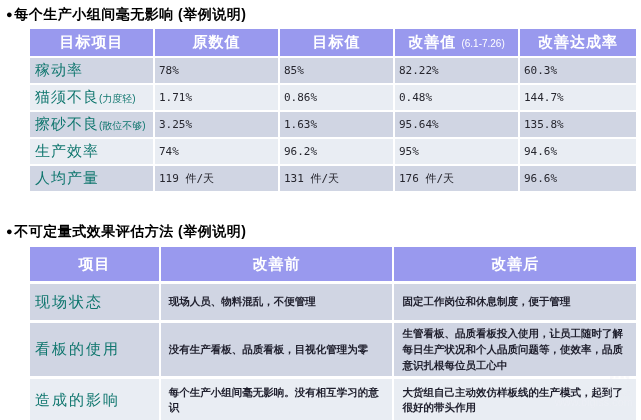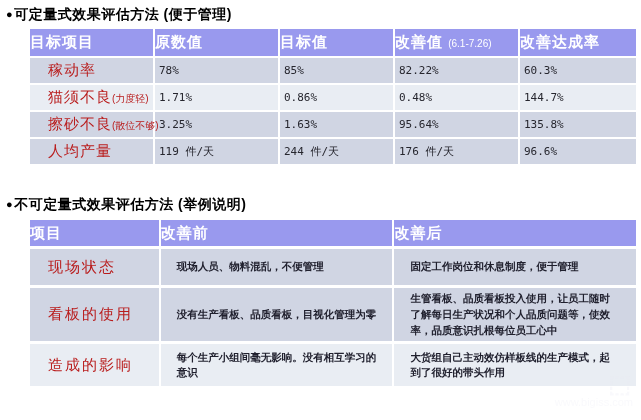--- a/index.html
+++ b/index.html
@@ -13,61 +13,61 @@
   }
   .bullet{font-size:11px;vertical-align:1px;margin-right:1px;}
   table{
     border-collapse:separate;table-layout:fixed;
     margin-left:28px;width:610px;
   }
   #table-quantitative{border-spacing:2px;}
   #table-qualitative{border-spacing:2px 3px;}
   th{
     background:var(--header_bg,#9999EE);color:var(--header_text,#fff);
-    font-size:15px;font-weight:bold;text-align:left;letter-spacing:1px;
+    font-size:15px;font-weight:bold;text-align:center;letter-spacing:1px;
     padding:0;
   }
   #table-quantitative th{height:27px;}
-  #table-qualitative th{height:26px;}
+  #table-qualitative th{height:34px;}
   th .sub-header{font-size:10px;font-weight:normal;letter-spacing:0;}
   tr.band-dark td{background:var(--row_dark,#D0D5E3);}
   tr.band-light td{background:var(--row_light,#E9EDF3);}
   td{padding:0;vertical-align:middle;color:var(--body_text,#1a1a1a);}
   #table-quantitative td{height:25px;}
   td.item-cell{
-    font-size:15px;padding-left:18px;white-space:nowrap;letter-spacing:1px;color:#b91c1c;
+    font-size:15px;padding-left:5px;white-space:nowrap;letter-spacing:1px;color:#0f766e;
   }
   td.item-cell .item-sub{font-size:10px;letter-spacing:0;}
   td.value-cell{
     font-family:"DejaVu Sans Mono","Liberation Mono",monospace;
     font-size:11px;padding-left:4px;color:#26262e;
   }
   #table-qualitative td.item-cell{letter-spacing:2px;}
   td.desc-cell{
     font-size:10.5px;font-weight:bold;color:#20202e;
-    padding:3px 16px;line-height:1.5;vertical-align:middle;
+    padding:3px 8px;line-height:1.5;vertical-align:middle;
   }
   tr.row-h30 td{height:30px;}
   tr.row-h40 td{height:40px;}
   tr.row-h36 td{height:36px;}
   .watermark{
     position:absolute;right:8px;bottom:12px;text-align:right;
     color:rgba(255,255,255,0.45);pointer-events:none;
   }
   .watermark .wm-logo{
     font-size:24px;font-weight:bold;letter-spacing:2px;line-height:1;
     color:rgba(235,235,245,0.28);
   }
   .watermark .wm-url{font-size:11px;font-weight:normal;color:rgba(240,240,248,0.4);}
 </style>
 </head>
 <body>
 
 <div class="section-title">
-  <span class="bullet">●</span><span>可定量式效果评估方法 (便于管理)</span>
+  <span class="bullet">●</span><span>每个生产小组间毫无影响 (举例说明)</span>
 </div>
 
 <table id="table-quantitative">
   <colgroup>
     <col style="width:123px">
       <col style="width:123px">
       <col style="width:113px">
       <col style="width:123px">
       <col style="width:116px">
   </colgroup>
@@ -93,24 +93,31 @@
     <td class="value-cell">0.48%</td>
     <td class="value-cell">144.7%</td>
   </tr>
   <tr class="band-dark">
     <td class="item-cell"><span>擦砂不良</span><span class="item-sub">(散位不够)</span></td>
     <td class="value-cell">3.25%</td>
     <td class="value-cell">1.63%</td>
     <td class="value-cell">95.64%</td>
     <td class="value-cell">135.8%</td>
   </tr>
+  <tr class="band-light">
+    <td class="item-cell"><span>生产效率</span><span class="item-sub"></span></td>
+    <td class="value-cell">74%</td>
+    <td class="value-cell">96.2%</td>
+    <td class="value-cell">95%</td>
+    <td class="value-cell">94.6%</td>
+  </tr>
   <tr class="band-dark">
     <td class="item-cell"><span>人均产量</span><span class="item-sub"></span></td>
     <td class="value-cell">119 件/天</td>
-    <td class="value-cell">244 件/天</td>
+    <td class="value-cell">131 件/天</td>
     <td class="value-cell">176 件/天</td>
     <td class="value-cell">96.6%</td>
   </tr>
 </tbody>
   </table>
 
 <div class="section-title" style="margin-top:30px;">
   <span class="bullet">●</span><span>不可定量式效果评估方法 (举例说明)</span>
 </div>
 

